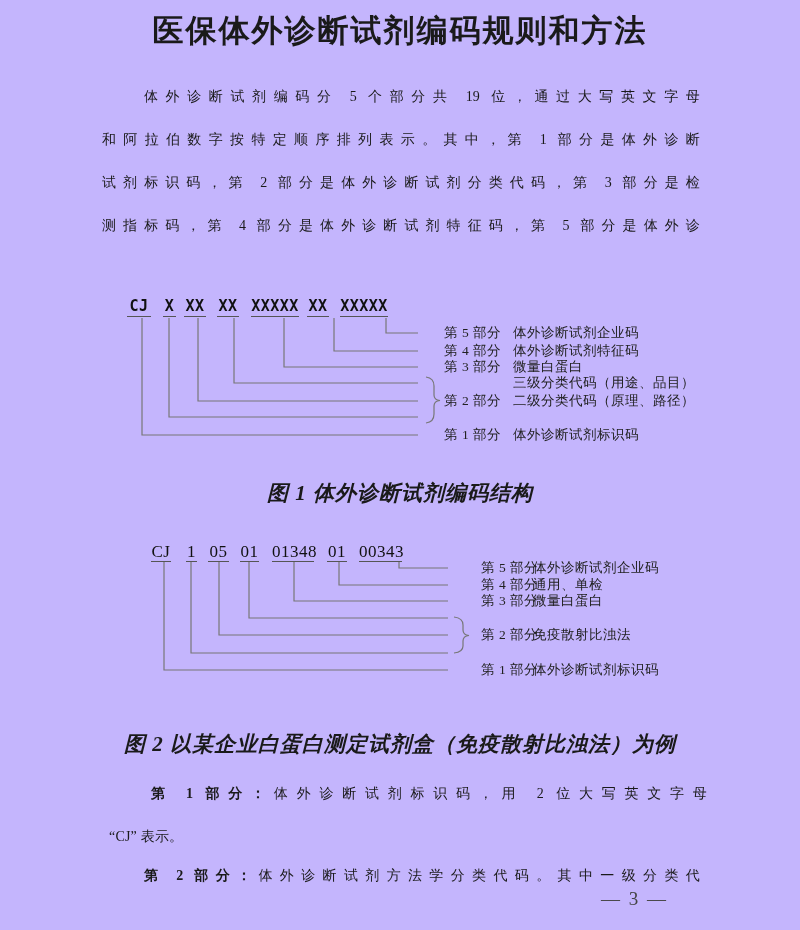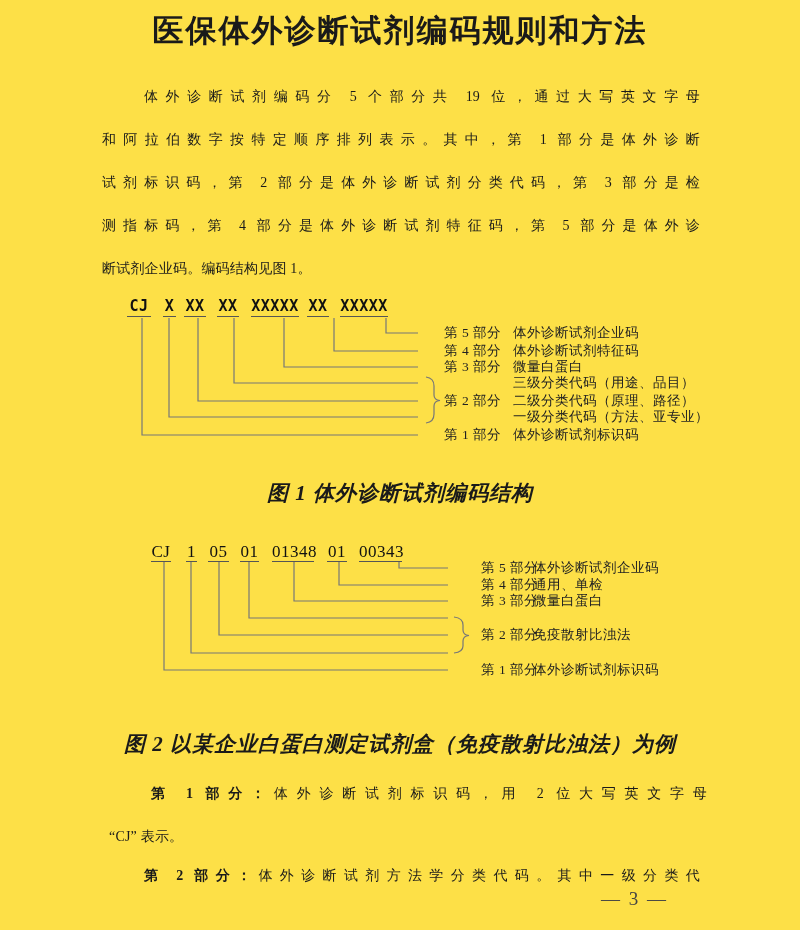--- a/index.html
+++ b/index.html
@@ -1,20 +1,20 @@
 <!DOCTYPE html>
 <html><head>
 <meta charset="utf-8">
 <style>
   html,body{margin:0;padding:0;background:#e8e8e8;}
   .page{
     position:relative;
     width:800px;height:930px;
     margin:0 auto;
-    background:#fde047;
+    background:#c4b5fd;
     font-family:"Liberation Serif", serif;
     color:#1a1a1a;
     overflow:hidden;
   }
   
   .doc-title{
     position:absolute;top:8px;left:0;width:800px;height:46px;
     line-height:46px;text-align:center;
     font-size:31px;font-weight:bold;letter-spacing:2px;
   }
@@ -64,21 +64,20 @@
 
 <div class="page">
 
   <div class="doc-title">医保体外诊断试剂编码规则和方法</div>
 
   <div class="para" style="top:75px;">
     <div class="jline indent">体外诊断试剂编码分 5 个部分共 19 位，通过大写英文字母</div>
     <div class="jline">和阿拉伯数字按特定顺序排列表示。其中，第 1 部分是体外诊断</div>
     <div class="jline">试剂标识码，第 2 部分是体外诊断试剂分类代码，第 3 部分是检</div>
     <div class="jline">测指标码，第 4 部分是体外诊断试剂特征码，第 5 部分是体外诊</div>
-    <div class="jline plain">断试剂企业码。编码结构见图 1。</div>
   </div>
 
   <div class="figure f1" style="top:295px;height:170px;">
     <svg class="fig-svg" width="800" height="170" viewBox="0 0 800 170">
       <g fill="none" stroke="#777" stroke-width="1.2">
         <polyline points="141,23 141,140 417,140"></polyline>
         <polyline points="168,23 168,122 417,122"></polyline>
         <polyline points="197,23 197,106 417,106"></polyline>
         <polyline points="233,23 233,88 417,88"></polyline>
         <polyline points="283,23 283,72 417,72"></polyline>
@@ -107,24 +106,20 @@
       <span class="lab-part">第 3 部分</span>
       <span class="lab-desc">微量白蛋白</span>
     </div>
     <div class="lab-row" style="top:80px;">
       <span class="lab-part"></span>
       <span class="lab-desc">三级分类代码（用途、品目）</span>
     </div>
     <div class="lab-row" style="top:98px;">
       <span class="lab-part">第 2 部分</span>
       <span class="lab-desc">二级分类代码（原理、路径）</span>
-    </div>
-    <div class="lab-row" style="top:114px;">
-      <span class="lab-part"></span>
-      <span class="lab-desc">一级分类代码（方法、亚专业）</span>
     </div>
     <div class="lab-row" style="top:132px;">
       <span class="lab-part">第 1 部分</span>
       <span class="lab-desc">体外诊断试剂标识码</span>
     </div>
   </div>
 
   <div class="caption" style="top:478px;">图 1 体外诊断试剂编码结构</div>
 
   <div class="figure f2" style="top:540px;height:152px;">

